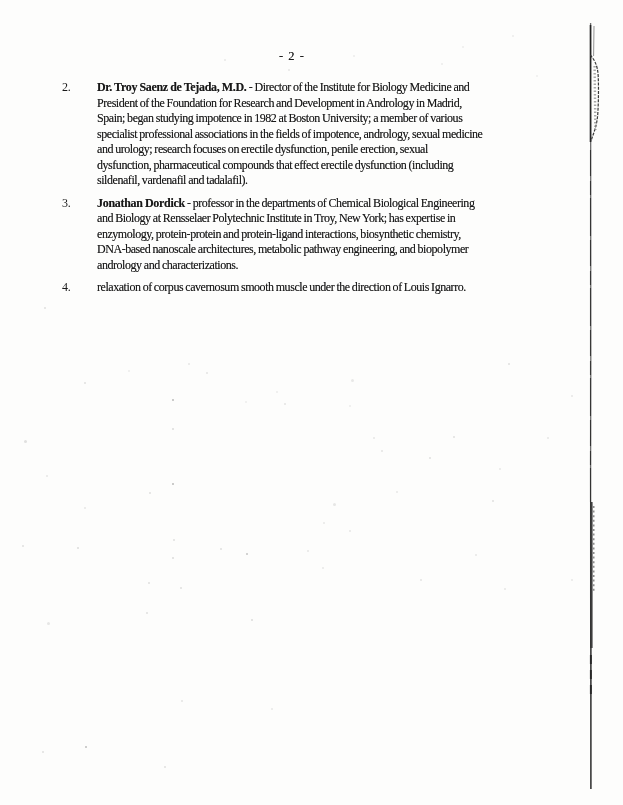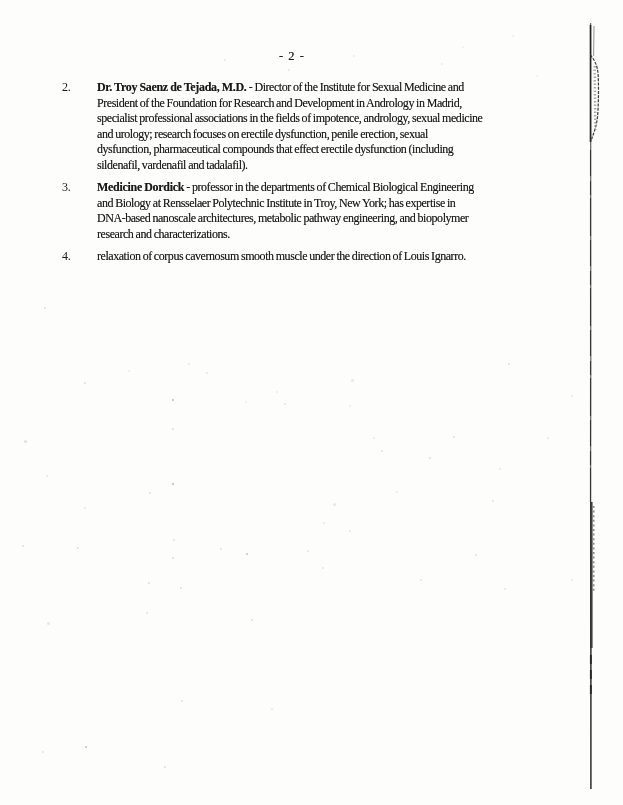--- a/index.html
+++ b/index.html
@@ -74,36 +74,38 @@
 
 <div class="page">
 
   <div class="page-number">- 2 -</div>
 
   <div class="items">
 
     <div class="item">
       <div class="num">2.</div>
       <div class="text">
-        <div class="line"><b>Dr. Troy Saenz de Tejada, M.D.</b><span> - Director of the Institute for Sexual Medicine and</span></div>
+        <div class="line"><b>Dr. Troy Saenz de Tejada, M.D.</b><span> - Director of the Institute for Biology Medicine and</span></div>
         <div class="line">President of the Foundation for Research and Development in Andrology in Madrid,</div>
+        <div class="line">Spain; began studying impotence in 1982 at Boston University; a member of various</div>
         <div class="line">specialist professional associations in the fields of impotence, andrology, sexual medicine</div>
         <div class="line">and urology; research focuses on erectile dysfunction, penile erection, sexual</div>
         <div class="line">dysfunction, pharmaceutical compounds that effect erectile dysfunction (including</div>
         <div class="line">sildenafil, vardenafil and tadalafil).</div>
       </div>
     </div>
 
     <div class="item">
       <div class="num">3.</div>
       <div class="text">
-        <div class="line"><b>Medicine Dordick</b><span> - professor in the departments of Chemical Biological Engineering</span></div>
+        <div class="line"><b>Jonathan Dordick</b><span> - professor in the departments of Chemical Biological Engineering</span></div>
         <div class="line">and Biology at Rensselaer Polytechnic Institute in Troy, New York; has expertise in</div>
+        <div class="line">enzymology, protein-protein and protein-ligand interactions, biosynthetic chemistry,</div>
         <div class="line">DNA-based nanoscale architectures, metabolic pathway engineering, and biopolymer</div>
-        <div class="line">research and characterizations.</div>
+        <div class="line">andrology and characterizations.</div>
       </div>
     </div>
 
     <div class="item">
       <div class="num">4.</div>
       <div class="text">
         <div class="line">relaxation of corpus cavernosum smooth muscle under the direction of Louis Ignarro.</div>
       </div>
     </div>
 

